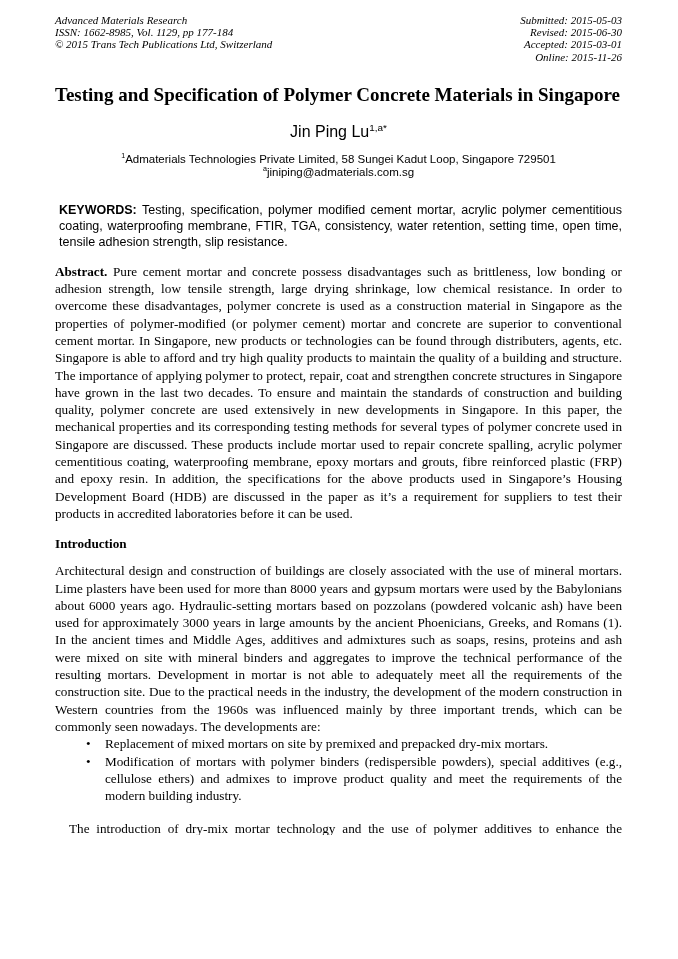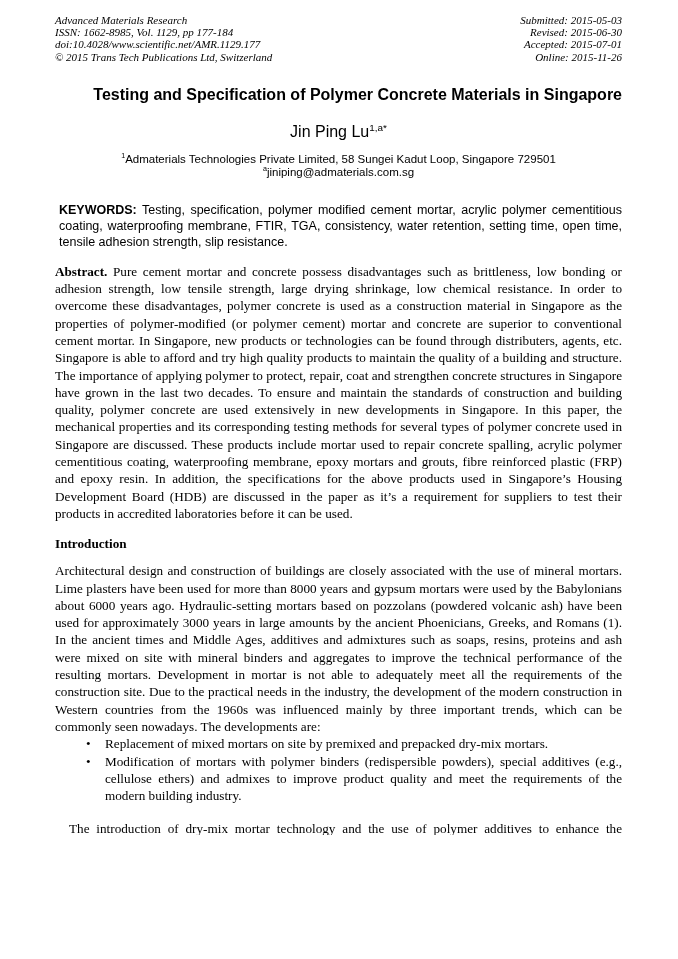--- a/index.html
+++ b/index.html
@@ -21,25 +21,25 @@
     font-style: italic;
     font-size: 11px;
     line-height: 12.2px;
     font-family: "Liberation Serif", serif;
     white-space: nowrap;
   }
   .jheader .right { text-align: right; }
 
   
   .title {
-    font-family: Liberation Sans, sans-serif;
+    font-family: Liberation Serif, serif;
     font-weight: bold;
-    font-size: 16px;
+    font-size: 19px;
     line-height: 19px;
-    text-align: right;
+    text-align: left;
     margin: 22px 0 0 0;
   }
   .author {
     font-family: "Liberation Sans", sans-serif;
     font-size: 16px;
     line-height: 17px;
     text-align: center;
     margin-top: 19px;
   }
   .affiliation {
@@ -103,27 +103,26 @@
 </style>
 </head>
 <body>
 
 <div class="page">
 
   <div class="jheader">
     <div class="left">
       <div>Advanced Materials Research</div>
       <div>ISSN: 1662-8985, Vol. 1129, pp 177-184</div>
-      <div>doi:10.4028/www.scientific.net/AMR.1129.177</div>
       <div>© 2015 Trans Tech Publications Ltd, Switzerland</div>
     </div>
     <div class="right">
       <div>Submitted: 2015-05-03</div>
       <div>Revised: 2015-06-30</div>
-      <div>Accepted: 2015-07-01</div>
+      <div>Accepted: 2015-03-01</div>
       <div>Online: 2015-11-26</div>
     </div>
   </div>
 
   <div class="title">Testing and Specification of Polymer Concrete Materials in Singapore</div>
 
   <div class="author"><span>Jin Ping Lu</span><sup>1,a*</sup></div>
 
   <div class="affiliation"><sup>1</sup><span>Admaterials Technologies Private Limited, 58 Sungei Kadut Loop, Singapore 729501</span></div>
 

